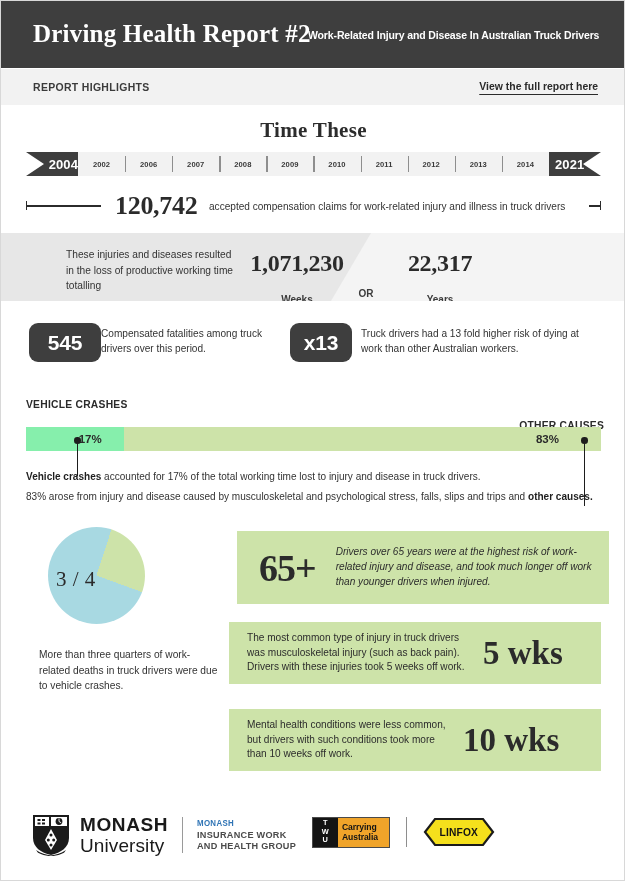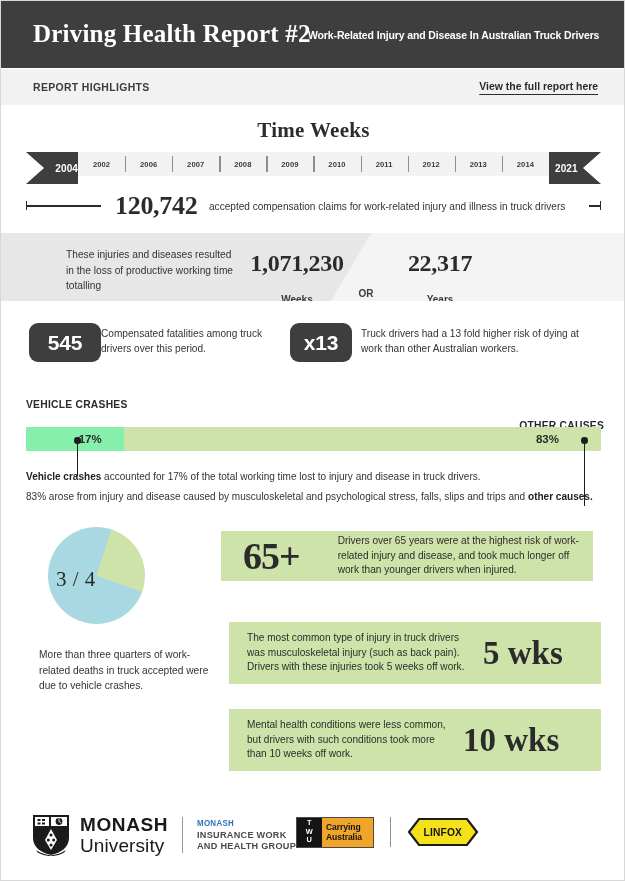--- a/index.html
+++ b/index.html
@@ -82,24 +82,24 @@
     flex:1;position:relative;
     display:flex;align-items:center;justify-content:center;
     font-size:7.6px;font-weight:bold;color:#3a3a3a;
     letter-spacing:0.1px;
   }
   .tl-cell + .tl-cell::before{
     content:"";position:absolute;left:0;top:4px;height:16px;width:1.3px;
     background:#8e8e8e;
   }
   .tl-end{
-    position:absolute;top:0;height:32px;width:62px;
+    position:absolute;top:0;height:24px;width:62px;
     background:#3e3e3e;
     display:flex;align-items:center;
-    font-size:10px;font-weight:bold;color:#ffffff;
+    font-size:13px;font-weight:bold;color:#ffffff;
     letter-spacing:0.1px;
   }
   .tl-end.left{
     left:0;
     clip-path:polygon(0 0, 52px 0, 52px 100%, 0 100%, 18px 50%);
     justify-content:flex-end;padding-right:10px;box-sizing:border-box;
   }
   .tl-end.right{
     right:0;
     clip-path:polygon(10px 0, 62px 0, 44px 50%, 62px 100%, 10px 100%);
@@ -259,35 +259,35 @@
     display:flex;align-items:center;
   }
   .card-num{
     font-family:"Liberation Serif",serif;
     font-weight:bold;color:#2b2b2b;
     white-space:nowrap;
   }
   .card-body{
     font-size:10.1px;line-height:14.8px;color:#2c2c2c;
   }
-  .card-65{left:220px;top:530px;width:372px;height:50px;}
+  .card-65{left:236px;top:530px;width:372px;height:73px;}
   .card-65 .card-num{font-size:38px;margin-left:22px;letter-spacing:-1px;}
-  .card-65 .card-body{margin-left:38px;width:260px;}
+  .card-65 .card-body{margin-left:20px;width:260px;font-style:italic;}
 
   .card-5{left:228px;top:621px;width:372px;height:62px;}
   .card-5 .card-body{margin-left:18px;width:230px;}
   .card-5 .card-num{font-size:33px;margin-left:6px;letter-spacing:0px;}
 
   .card-10{left:228px;top:708px;width:372px;height:62px;}
   .card-10 .card-body{margin-left:18px;width:210px;}
   .card-10 .card-num{font-size:33px;margin-left:6px;letter-spacing:0px;}
 
   
   .footer{
-    position:absolute;left:0;bottom:0;width:504px;height:86px;
+    position:absolute;left:0;bottom:0;width:504px;height:86px;padding-left:16px;
   }
   .monash{
     position:absolute;left:30px;top:20px;
     display:flex;align-items:center;
   }
   .crest{width:40px;height:42px;flex:none;}
   .monash-name{
     margin-left:9px;line-height:1;
   }
   .monash-name .l1{
@@ -357,21 +357,21 @@
   <div class="header">
     <div class="header-title">Driving Health Report #2</div>
     <div class="header-sub">Work-Related Injury and Disease In Australian Truck Drivers</div>
   </div>
 
   <div class="hl-bar">
     <div class="hl-label">REPORT HIGHLIGHTS</div>
     <div class="hl-link">View the full report here</div>
   </div>
 
-  <div class="ts-title">Time Weeks</div>
+  <div class="ts-title">Time These</div>
 
   <div class="timeline">
     <div class="tl-mid">
       <div class="tl-cell">2002</div>
       <div class="tl-cell">2006</div>
       <div class="tl-cell">2007</div>
       <div class="tl-cell">2008</div>
       <div class="tl-cell">2009</div>
       <div class="tl-cell">2010</div>
       <div class="tl-cell">2011</div>
@@ -426,21 +426,21 @@
     <div class="lead lead-l"></div>
     <div class="dot dot-r"></div>
     <div class="lead lead-r"></div>
     <div class="split-p split-p1"><b>Vehicle crashes</b><span> accounted for 17% of the total working time lost to injury and disease in truck drivers.</span></div>
     <div class="split-p split-p2"><span>83% arose from injury and disease caused by musculoskeletal and psychological stress, falls, slips and trips and </span><b>other causes.</b></div>
   </div>
 
   <div class="pie-wrap">
     <div class="pie"></div>
     <div class="pie-lab">3 / 4</div>
-    <div class="pie-cap">More than three quarters of work-related deaths in truck accepted were due to vehicle crashes.</div>
+    <div class="pie-cap">More than three quarters of work-related deaths in truck drivers were due to vehicle crashes.</div>
   </div>
 
   <div class="card card-65">
     <div class="card-num">65+</div>
     <div class="card-body">Drivers over 65 years were at the highest risk of work-related injury and disease, and took much longer off work than younger drivers when injured.</div>
   </div>
 
   <div class="card card-5">
     <div class="card-body">The most common type of injury in truck drivers was musculoskeletal injury (such as back pain). Drivers with these injuries took 5 weeks off work.</div>
     <div class="card-num">5 wks</div>

